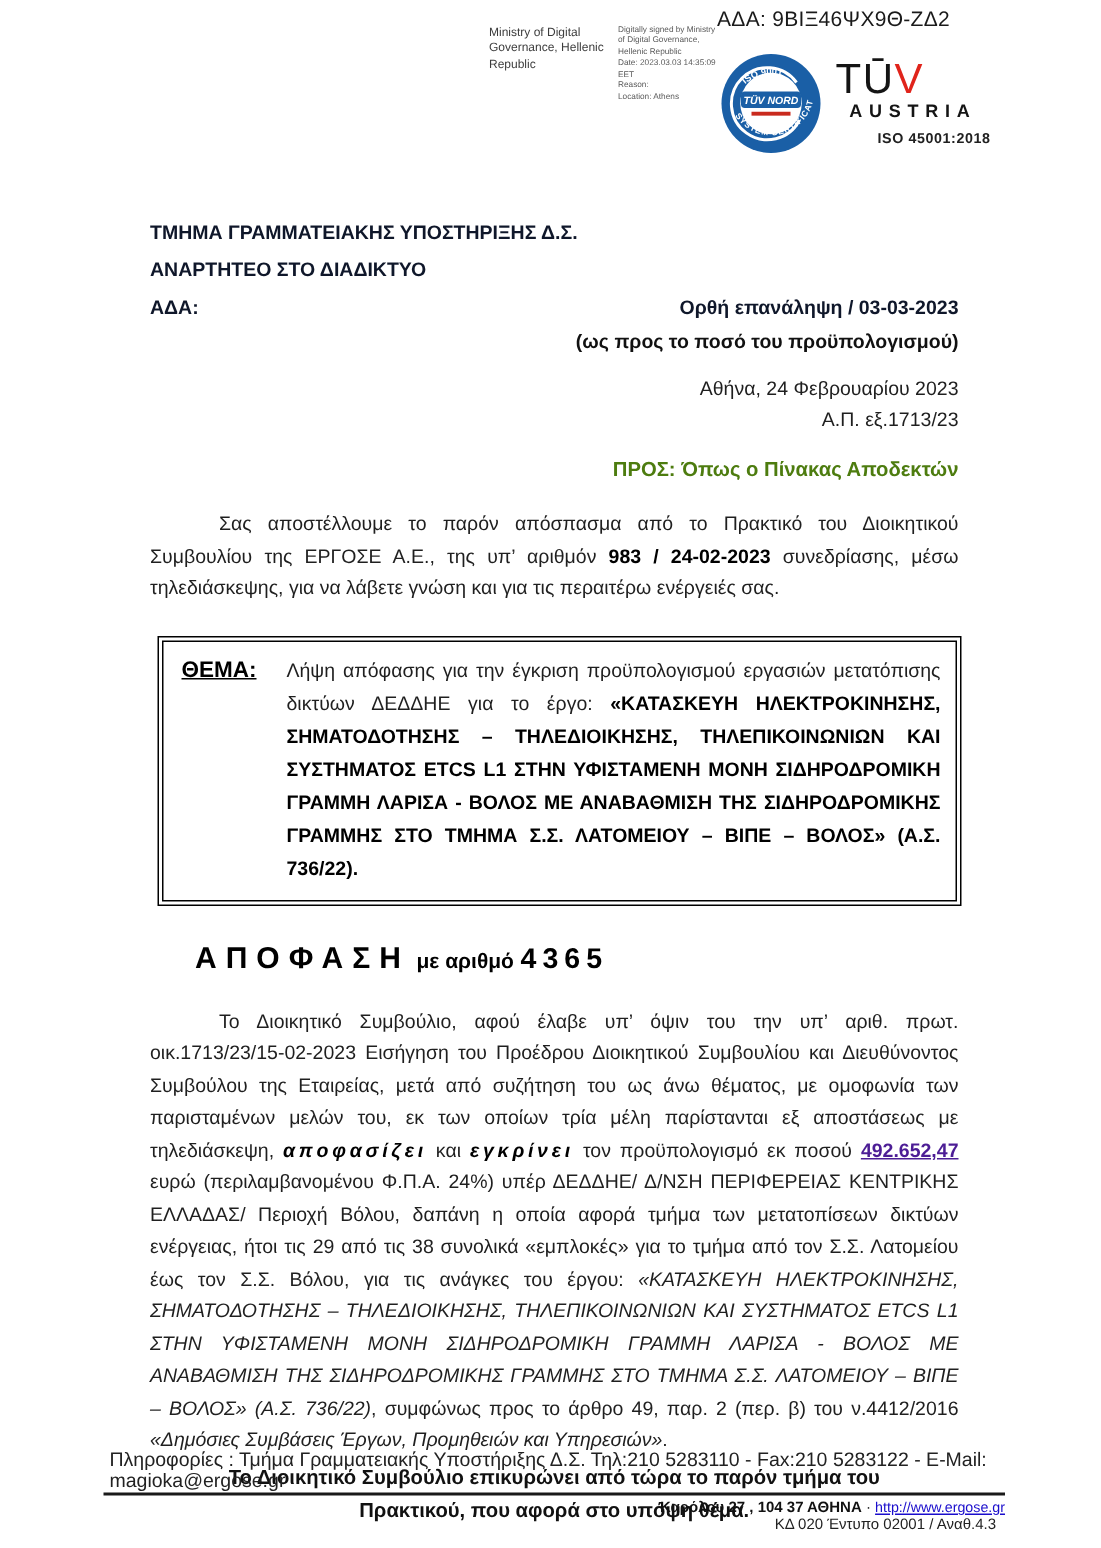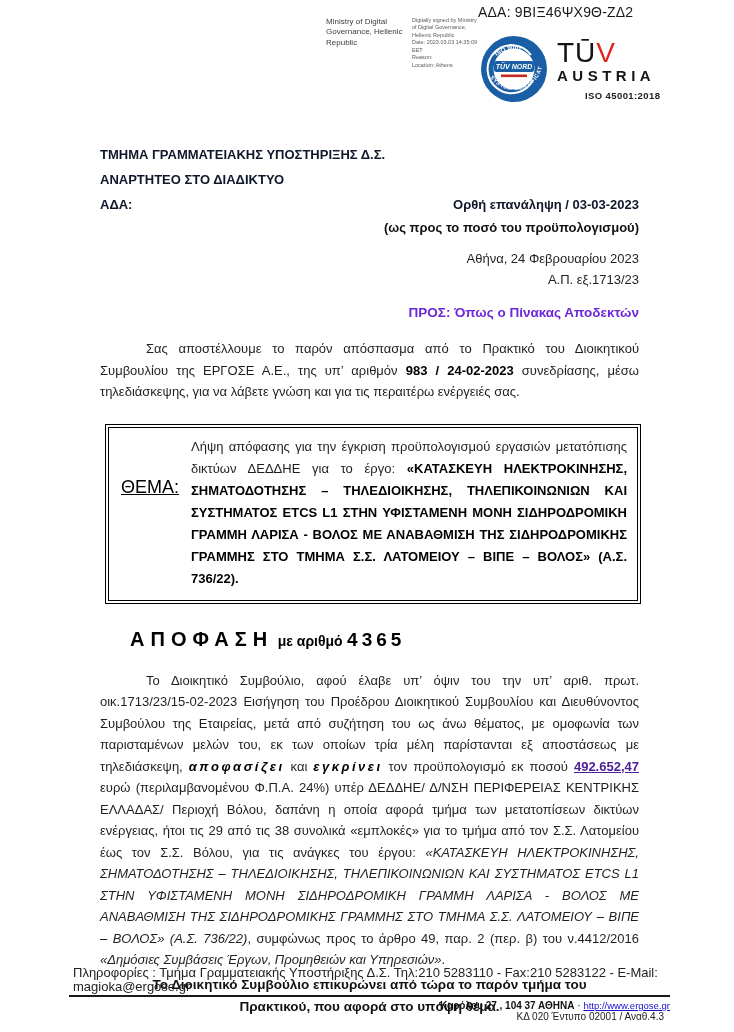--- a/index.html
+++ b/index.html
@@ -10,48 +10,48 @@
   
   .header { position:relative; height:136px; }
   .ada-top { position:absolute; top:4px; left:478px; font-size:14px; letter-spacing:0.2px; color:#1a1a1a; }
   .ministry { position:absolute; top:17px; left:326px; width:84px; font-size:8px; line-height:1.3; color:#3d3d3d; }
   .sig-details { position:absolute; top:17px; left:412px; width:78px; font-size:5.5px; line-height:1.35; color:#5a5a5a; white-space:pre-line; }
 
   .seal { position:absolute; top:34px; left:479px; }
   .austria { position:absolute; top:40px; left:557px; }
   .austria-brand { font-size:28px; font-weight:normal; color:#141414; line-height:0.95; letter-spacing:1px; font-family:"Liberation Sans",sans-serif; }
   .austria-red { color:#e0241b; }
-  .austria-country { font-size:15px; font-weight:bold; letter-spacing:4.5px; color:#141414; margin-top:0px; }
+  .austria-country { font-size:12px; font-weight:bold; letter-spacing:4.5px; color:#141414; margin-top:0px;text-align:center; }
   .austria-iso { font-size:9.5px; font-weight:bold; color:#202020; margin-top:6px; margin-left:28px; letter-spacing:0.4px; }
 
   .logo { position:absolute; top:74px; left:92px; text-align:center; width:136px; }
   .logo-word { font-size:37px; font-weight:bold; line-height:1; letter-spacing:-1px; }
   .logo-blue { color:#2b3990; }
   .logo-gold { color:#d6a11e; }
   .logo-sub { font-size:16px; font-weight:bold; color:#2b3990; margin-top:1px; letter-spacing:0.4px; }
 
   
   .content { padding:6px 95px 0 100px; }
   .hdr-bold-line { font-size:13px; font-weight:bold; line-height:25px; color:#0f172a; }
   .row-ada { display:flex; justify-content:space-between; align-items:baseline; }
   .right-align { text-align:right; }
   .corr2 { font-size:13px; font-weight:bold; color:#111; line-height:22px; }
   .date-line { font-size:13px; margin-top:9px; line-height:21px; }
   .protocol-line { font-size:13px; line-height:21px; }
-  .to-line { font-size:13.5px; font-weight:bold; color:#6d28d9; margin-top:12px; line-height:21px; }
+  .to-line { font-size:13.5px; font-weight:bold; color:#4d7c0f; margin-top:12px; line-height:21px; }
 
   .para { font-size:13px; line-height:21.5px; text-align:justify; }
   .intro { margin-top:15px; text-indent:46px; }
   .b { font-weight:bold; color:#000; }
   .i { font-style:italic; }
   .biu { font-weight:bold; text-decoration:underline; color:#4c1d95; }
   .bi-spaced { font-weight:bold; font-style:italic; letter-spacing:2.5px; color:#000; }
 
   .theme-box { margin-top:21px; margin-left:5px; margin-right:-2px; border:4px double #000; padding:8px 10px 10px 12px; display:flex; }
-  .theme-label { font-size:18px; font-weight:normal; text-decoration:underline; color:#000; width:62px; flex:none; line-height:22px;margin-top:40px; }
+  .theme-label { font-size:15px; font-weight:bold; text-decoration:underline; color:#000; width:62px; flex:none; line-height:22px; }
   .theme-text { font-size:13px; line-height:22px; text-align:justify; flex:1; padding-left:8px; }
 
   .decision-heading { margin-top:24px; padding-left:30px; color:#000; }
   .dec-word { font-size:20px; font-weight:bold; letter-spacing:6px; }
   .dec-mid { font-size:14px; font-weight:bold; letter-spacing:0px; }
   .dec-num { font-size:19px; font-weight:bold; letter-spacing:4px; }
 
   .decision-body { margin-top:19px; text-indent:46px; }
 
   .ratification { margin-top:3px; padding:0 38px; font-size:13.5px; font-weight:bold; color:#111; text-align:center; line-height:22px; }

